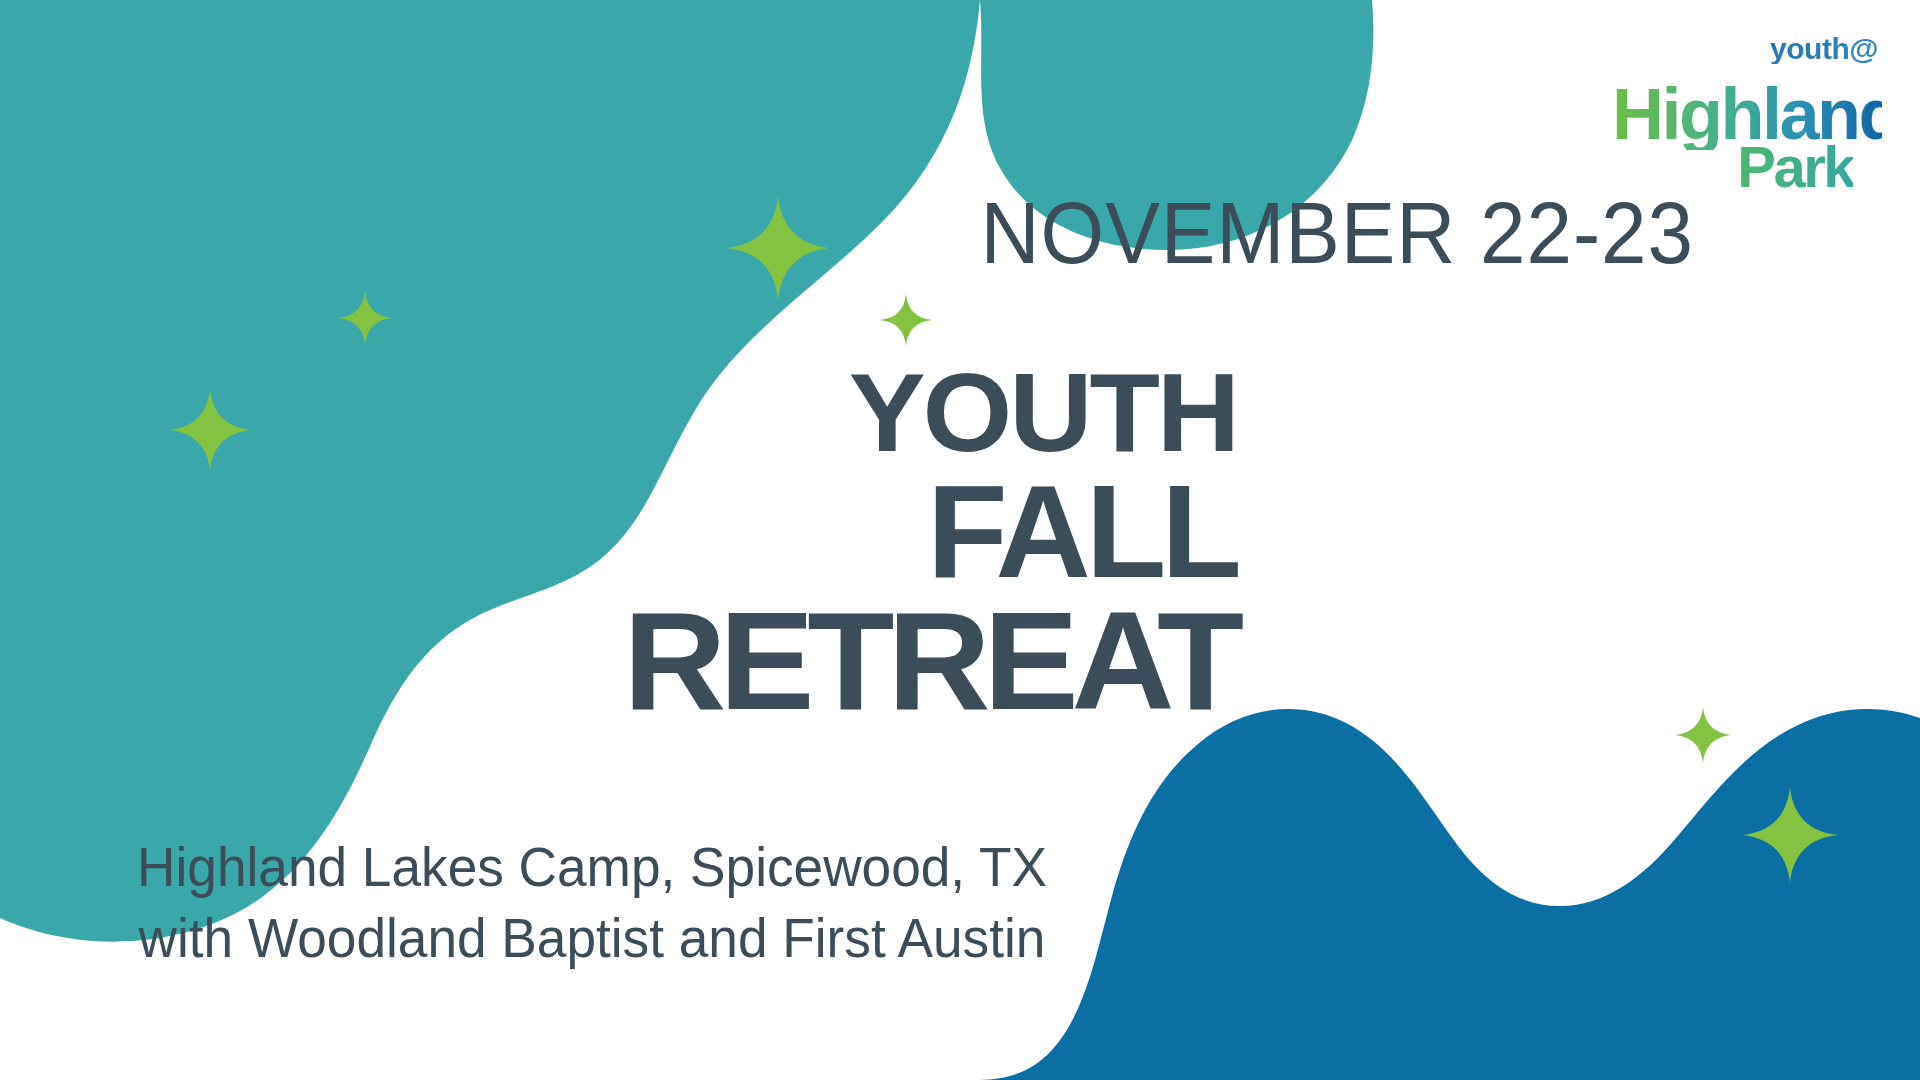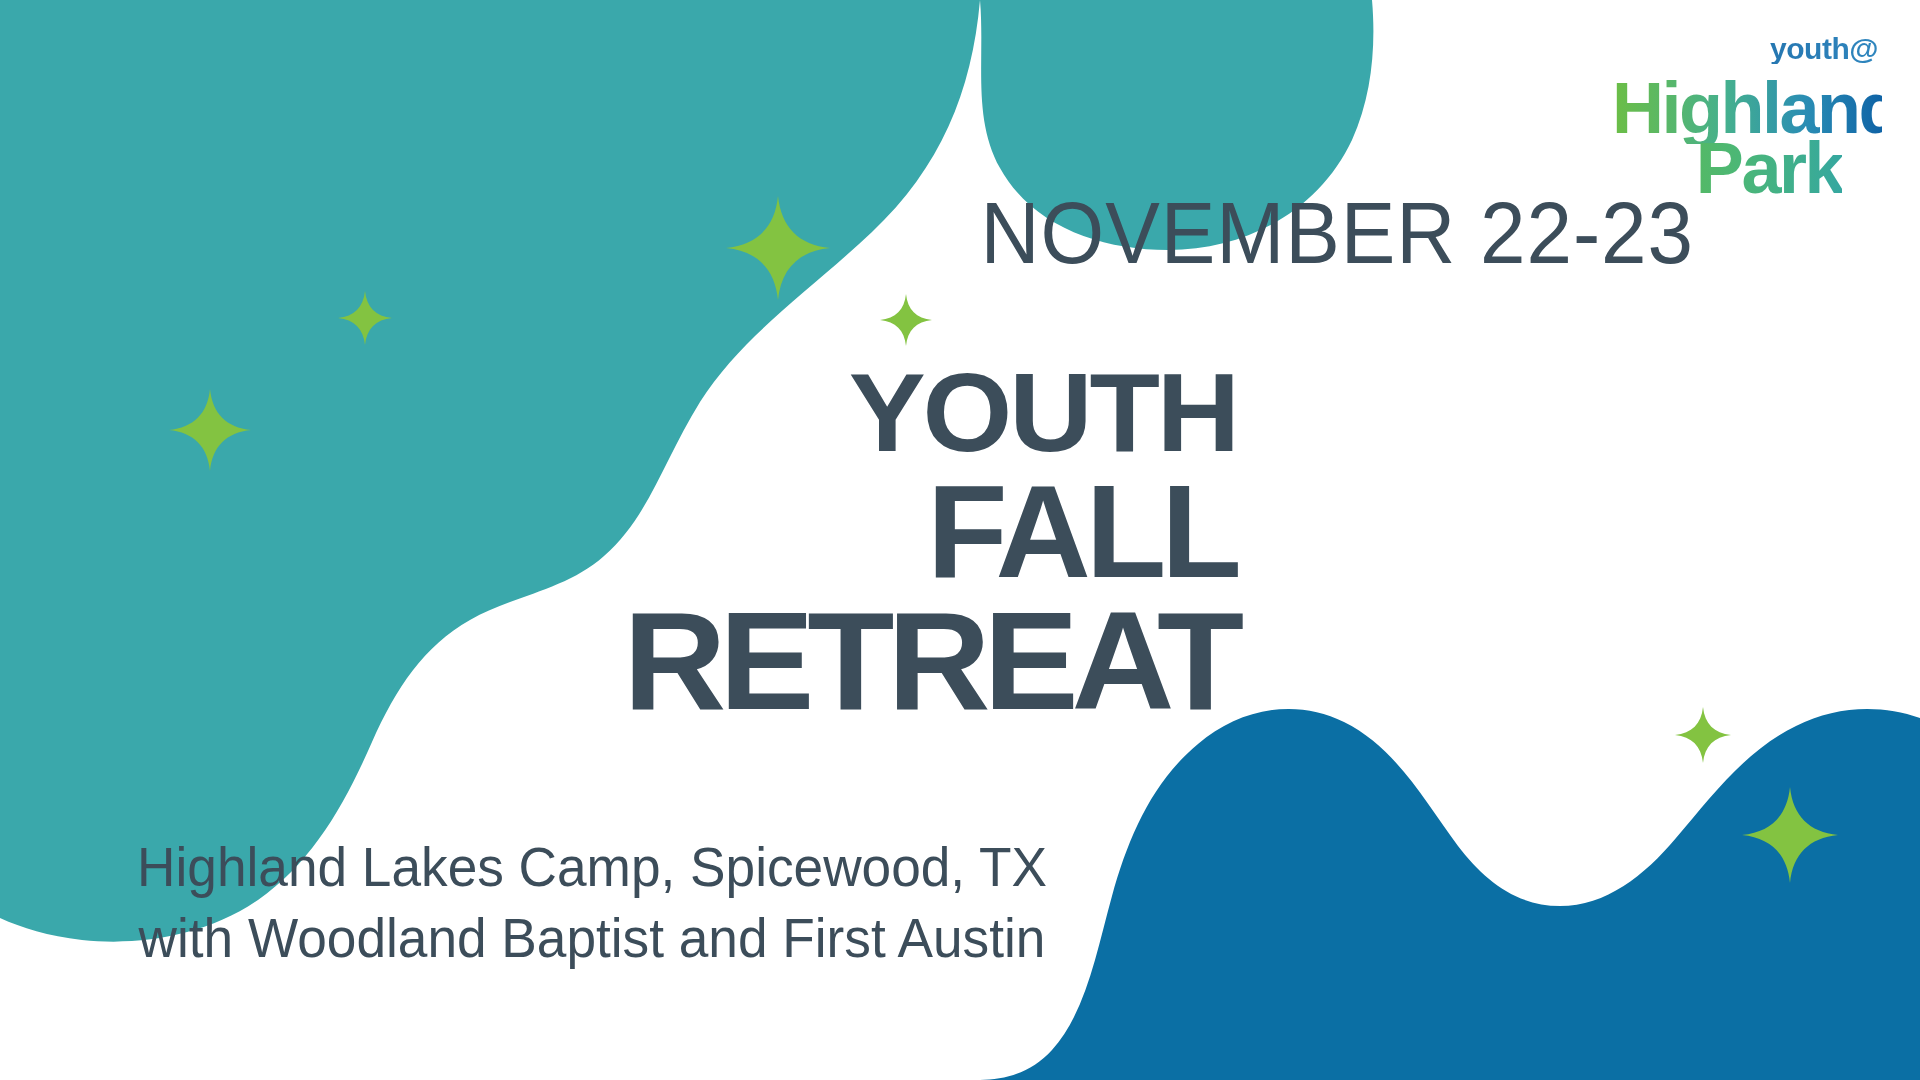--- a/index.html
+++ b/index.html
@@ -45,43 +45,43 @@
   .logo-youth {
     font-size: 30px;
     font-weight: bold;
     letter-spacing: -0.5px;
     background: linear-gradient(90deg, #18619e 0%, #2f86be 100%);
     -webkit-background-clip: text;
     background-clip: text;
     color: transparent;
     display: block;
     margin-right: 4px;
-    margin-bottom: 8px;
+    margin-bottom: 14px;
   }
   .logo-highland {
     font-size: 72px;
     font-weight: bold;
     letter-spacing: -2.5px;
     background: linear-gradient(90deg, #6cbe45 0%, #45b08e 42%, #2a8db4 72%, #0f63a6 100%);
     -webkit-background-clip: text;
     background-clip: text;
     color: transparent;
     display: block;
     margin-bottom: -12px;
   }
   .logo-park {
-    font-size: 72px;
+    font-size: 58px;
     font-weight: bold;
     letter-spacing: -2.5px;
     background: linear-gradient(90deg, #63bc47 0%, #4cb776 55%, #35a7a0 100%);
     -webkit-background-clip: text;
     background-clip: text;
     color: transparent;
     display: block;
-    margin-right: 40px;
+    margin-right: 29px;
   }
 
   
   #date-line {
     position: absolute;
     left: 0;
     top: 182px;
     width: 1694px;
     text-align: right;
     font-size: 88px;

